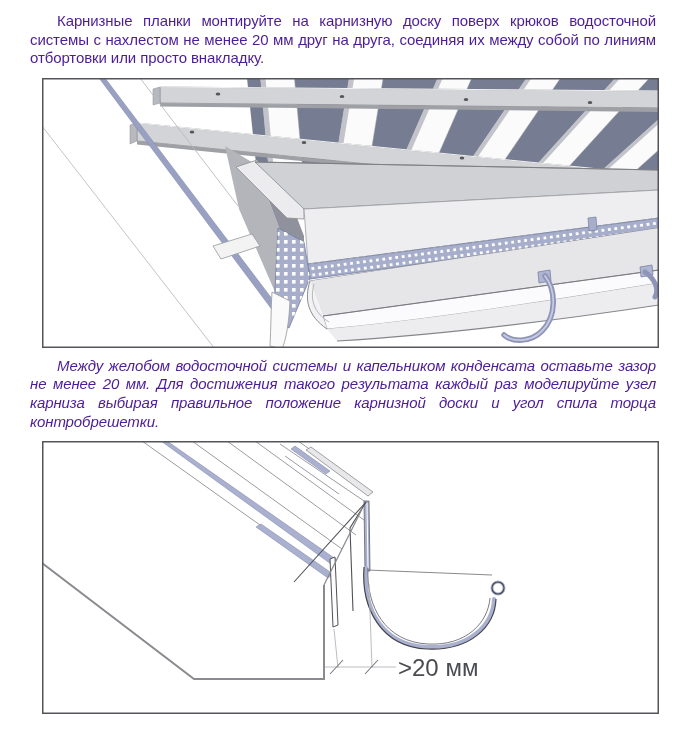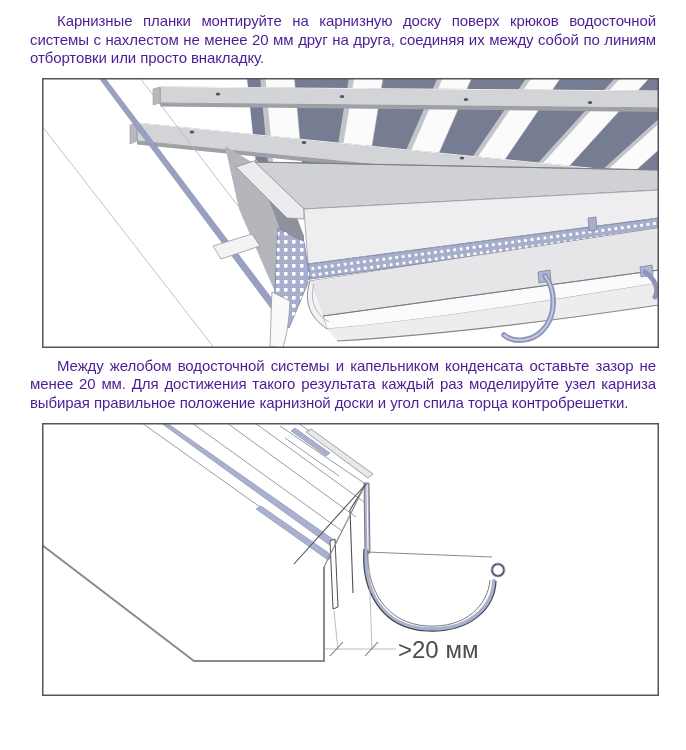--- a/index.html
+++ b/index.html
@@ -22,21 +22,21 @@
     text-align: justify;
     text-indent: 27px;
     letter-spacing: -0.1px;
   }
   .figure {
     margin: 10px 0 9px 12px;
     width: 640px;
     line-height: 0;
   }
   .figure svg { display: block; }
-  #par2 { margin-top: 9px; }
+  #par2 { margin-top: 9px; font-style: italic; }
 </style>
 </head>
 <body>
 
 <div class="page">
 
   <p id="par1" class="doc-par">Карнизные планки монтируйте на карнизную доску поверх крюков водосточной системы с нахлестом не менее 20 мм друг на друга, соединяя их между собой по линиям отбортовки или просто внакладку.</p>
 
   <div class="figure">
     <svg width="617" height="270" viewBox="0 0 617 270">

